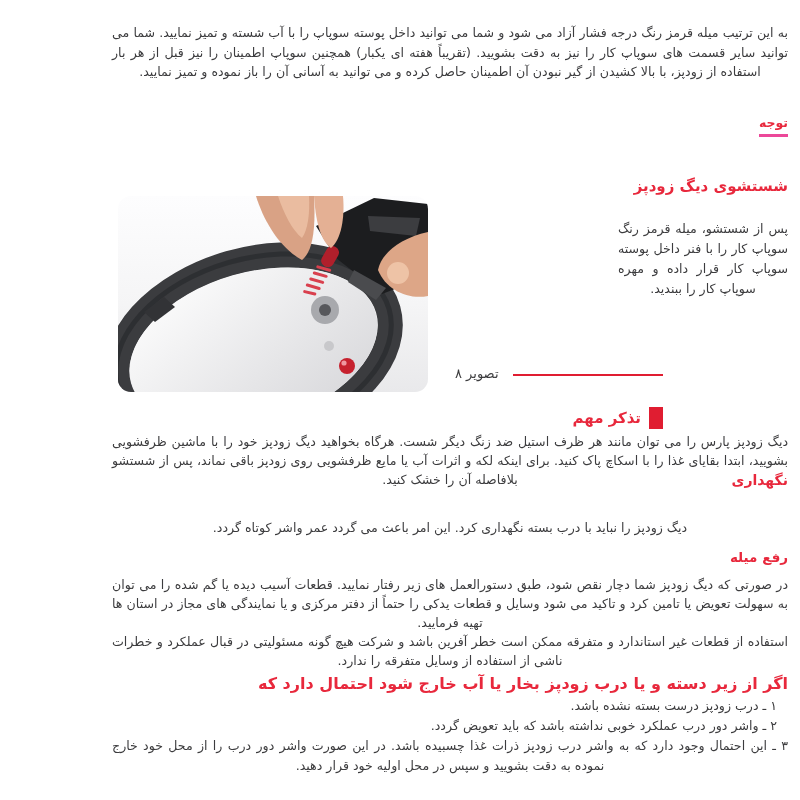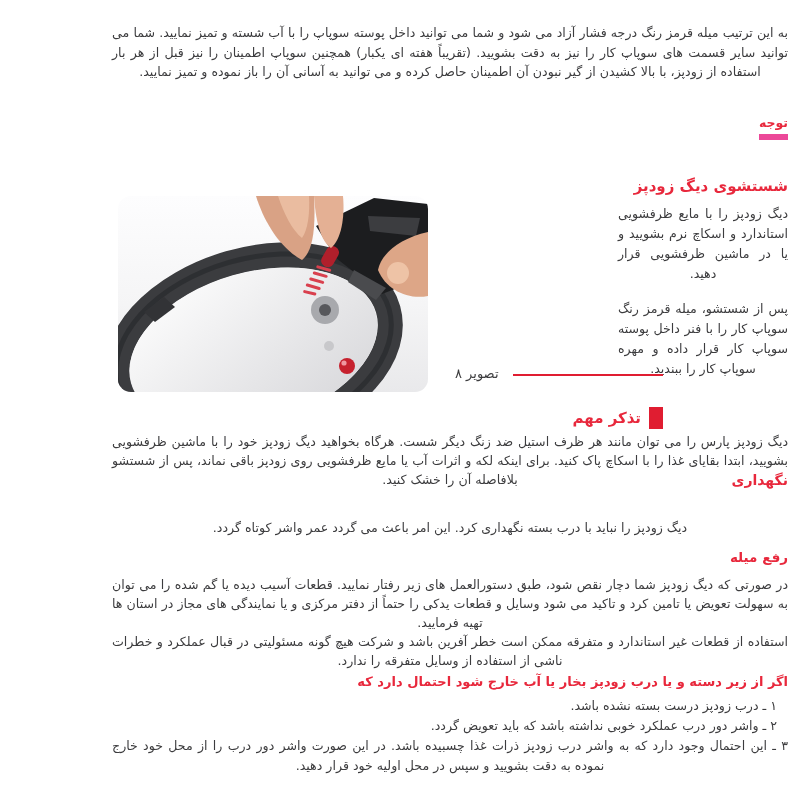--- a/index.html
+++ b/index.html
@@ -2,21 +2,21 @@
 <html lang="fa" dir="rtl"><head>
 <meta charset="utf-8">
 <style>
   html,body{margin:0;padding:0;background:#ffffff;}
   body{width:800px;height:800px;font-family:"DejaVu Sans",sans-serif;}
   .page{position:relative;width:800px;height:776px;background:#ffffff;overflow:hidden;direction:rtl;color:#3c3c3e;}
   .jtext{font-size:12.6px;line-height:19.5px;text-align:justify;text-align-last:center;color:#3c3c3e;letter-spacing:0;}
   .abs{position:absolute;}
   .heading{color:#e8283c;font-weight:bold;font-size:14.5px;white-space:nowrap;}
   .heading-sm{color:#e8283c;font-weight:bold;font-size:13px;white-space:nowrap;}
-  .note-head{display:inline-block;color:#e8283c;font-weight:bold;font-size:12.5px;border-bottom:6px solid #ec4899;padding-bottom:4px;}
+  .note-head{display:inline-block;color:#e8283c;font-weight:bold;font-size:12.5px;border-bottom:3px solid #ec4899;padding-bottom:4px;}
   .note-line{font-size:12.3px;line-height:18px;color:#ee3a4c;text-align:justify;text-align-last:justify;}
   .colp{font-size:12.6px;line-height:20px;text-align:justify;text-align-last:center;}
   .cap-line{position:absolute;background:#e01d31;height:2px;}
   .marker{width:14px;height:22px;background:#e01d31;}
   .list-item{font-size:12.6px;line-height:19px;white-space:nowrap;color:#3c3c3e;}
 </style>
 </head>
 <body>
 
 <div class="page">
@@ -83,21 +83,20 @@
         <circle cx="280" cy="77" r="11" fill="#eec3a6"></circle>
 
         <circle cx="211" cy="150" r="5" fill="#c8c8cb"></circle>
         <circle cx="229" cy="170" r="8" fill="#c6212e"></circle>
         <circle cx="226" cy="167" r="2.6" fill="#ef97a0"></circle>
       </g>
     </svg>
   </div>
 
   <div class="abs" style="top:204px;right:12px;width:170px;">
-    <div class="colp">دیگ زودپز را با مایع ظرفشویی استاندارد و اسکاچ نرم بشویید و یا در ماشین ظرفشویی قرار دهید.</div>
     <div class="colp" style="margin-top:15px;">پس از شستشو، میله قرمز رنگ سوپاپ کار را با فنر داخل پوسته سوپاپ کار قرار داده و مهره سوپاپ کار را ببندید.</div>
   </div>
 
   <div class="abs" style="top:366px;left:455px;font-size:13px;color:#3c3c3e;white-space:nowrap;">تصویر ۸</div>
   <div class="cap-line" style="top:374px;left:513px;width:150px;"></div>
 
   <div class="abs" style="top:407px;right:137px;display:flex;align-items:center;gap:8px;">
     <span class="marker"></span>
     <span class="heading-sm" style="font-size:15px;">تذکر مهم</span>
   </div>
@@ -105,18 +104,18 @@
 
   <div class="abs heading" style="top:472px;right:12px;font-size:14px;">نگهداری</div>
   <div class="abs" style="top:520px;right:12px;left:112px;font-size:12.6px;text-align:center;color:#3c3c3e;">دیگ زودپز را نباید با درب بسته نگهداری کرد. این امر باعث می گردد عمر واشر کوتاه گردد.</div>
 
   <div class="abs heading-sm" style="top:549px;right:12px;font-size:13.5px;">رفع میله</div>
   <div class="abs" style="top:575px;right:12px;left:112px;">
     <div class="jtext" style="line-height:19px;">در صورتی که دیگ زودپز شما دچار نقص شود، طبق دستورالعمل های زیر رفتار نمایید. قطعات آسیب دیده یا گم شده را می توان به سهولت تعویض یا تامین کرد و تاکید می شود وسایل و قطعات یدکی را حتماً از دفتر مرکزی و یا نمایندگی های مجاز در استان ها تهیه فرمایید.</div>
     <div class="jtext" style="line-height:19px;">استفاده از قطعات غیر استاندارد و متفرقه ممکن است خطر آفرین باشد و شرکت هیچ گونه مسئولیتی در قبال عملکرد و خطرات ناشی از استفاده از وسایل متفرقه را ندارد.</div>
   </div>
 
-  <div class="abs heading-sm" style="top:674px;right:12px;font-size:13px;">اگر از زیر دسته و یا درب زودپز بخار یا آب خارج شود احتمال دارد که</div>
+  <div class="abs heading-sm" style="top:674px;right:12px;font-size:16px;">اگر از زیر دسته و یا درب زودپز بخار یا آب خارج شود احتمال دارد که</div>
   <div class="abs list-item" style="top:696px;right:23px;margin-left:12px;">۱ ـ درب زودپز درست بسته نشده باشد.</div>
   <div class="abs list-item" style="top:716px;right:23px;">۲ ـ واشر دور درب عملکرد خوبی نداشته باشد که باید تعویض گردد.</div>
   <div class="abs jtext" style="top:736px;right:12px;left:112px;line-height:20px;">۳ ـ این احتمال وجود دارد که به واشر درب زودپز ذرات غذا چسبیده باشد. در این صورت واشر دور درب را از محل خود خارج نموده به دقت بشویید و سپس در محل اولیه خود قرار دهید.</div>
 
 </div>
 
 </body></html>

